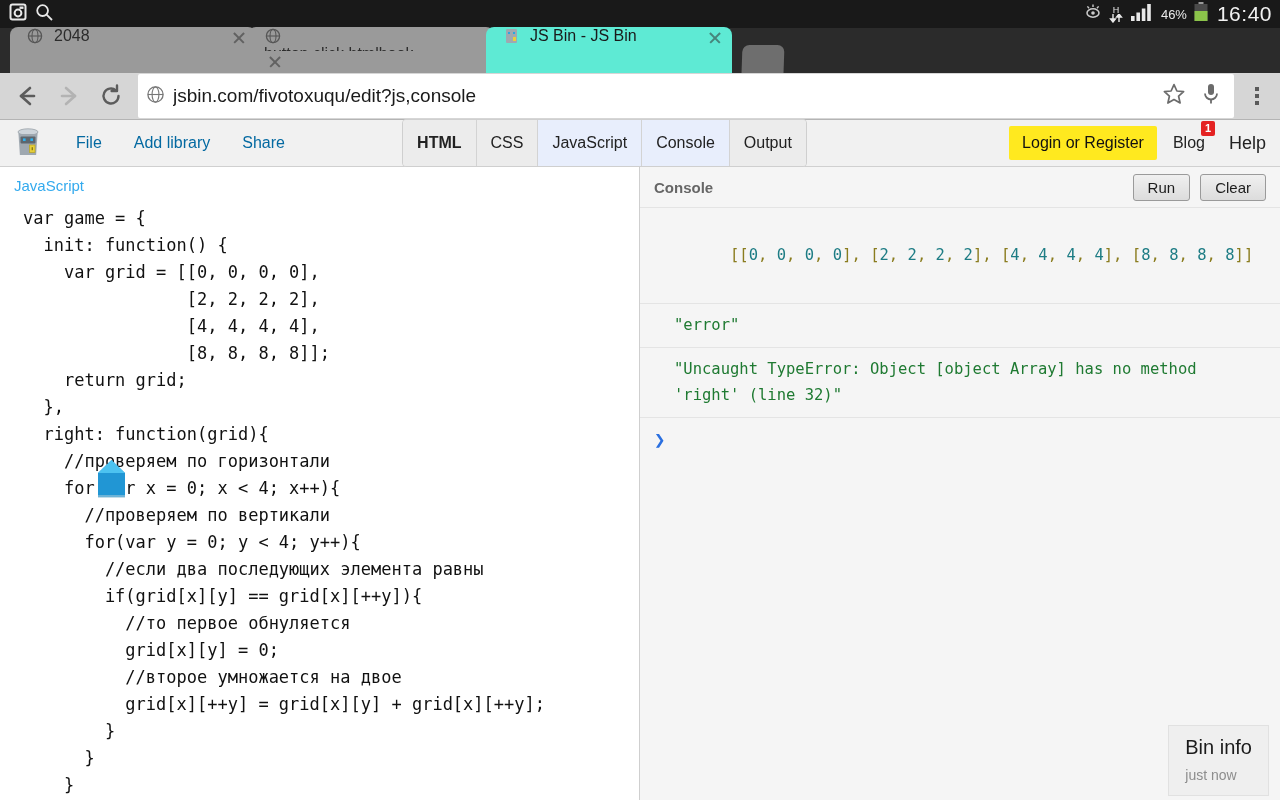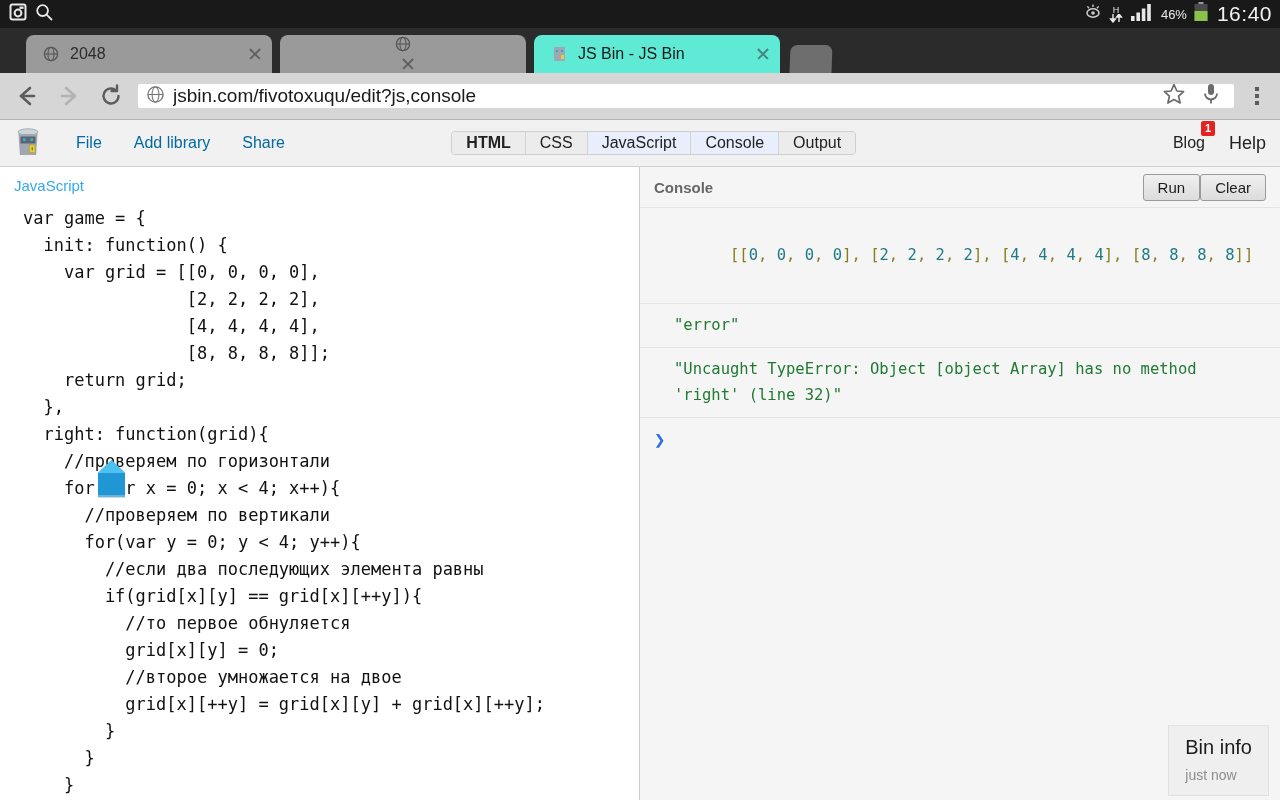--- a/index.html
+++ b/index.html
@@ -29,26 +29,25 @@
     font-size: 9px; line-height: 8px; text-align: center; color: #e8e8e8;
   }
 
   
   #tab-strip {
     height: 45px; background: #2b2b2b;
     display: flex; align-items: flex-end; padding-left: 10px;
     position: relative;
   }
   .tab {
-    height: 38px; display: flex; align-items: center;
+    height: 46px; display: flex; align-items: flex-start;
     padding: 0 6px 0 16px; position: relative;
     border-radius: 8px 8px 0 0;
     font-size: 16px; color: #222;
     margin-right: -8px;
-    margin-left: 16px;
   }
   .tab.inactive { background: #9a9a9a; color: #2c2c2c; width: 246px; z-index: 1; }
   .tab.inactive:nth-of-type(2) { z-index: 2; flex-direction: column; }
   .tab.active { background: #5eead4; color: #1a1a1a; width: 246px; z-index: 5; }
   .tab-favicon {
     width: 18px; height: 18px; flex: 0 0 18px; margin-right: 10px;
     display: flex; align-items: center; justify-content: center;
   }
   .tab-title {
     flex: 1 1 auto; white-space: nowrap; overflow: hidden;
@@ -74,21 +73,21 @@
   #omnibox-bar {
     height: 47px; background: #d6d6d6;
     display: flex; align-items: center; padding: 0 6px;
     border-bottom: 1px solid #b4b4b4;
   }
   .nav-btn {
     width: 42px; height: 42px; display: flex;
     align-items: center; justify-content: center;
   }
   #url-field {
-    flex: 1 1 auto; height: 24px; background: #fff;
+    flex: 1 1 auto; height: 44px; background: #fff;
     border-radius: 2px; display: flex; align-items: center;
     padding: 0 8px; margin: 0 6px;
   }
   #url-text {
     font-size: 19px; color: #1a1a1a; margin-left: 8px;
     white-space: nowrap; overflow: hidden;
   }
   #url-actions { margin-left: auto; display: flex; align-items: center; gap: 14px; padding-right: 4px; }
   #chrome-menu {
     width: 34px; height: 42px; display: flex; flex-direction: column;
@@ -102,21 +101,21 @@
     display: flex; align-items: center; padding: 0 12px;
   }
   #jsbin-logo { width: 32px; height: 32px; margin-right: 16px; }
   .menu-link {
     font-size: 16px; color: #0369a1; padding: 0 16px;
     white-space: nowrap;
   }
   #panel-tabs {
     display: flex; margin-left: auto; margin-right: auto;
     border: 1px solid #cfcfcf; border-radius: 4px; overflow: hidden;
-    background: #ececec; height: 24px;
+    background: #ececec; height: 48px;
   }
   .panel-tab {
     display: flex; align-items: center; padding: 0 14px;
     font-size: 16px; color: #222; border-right: 1px solid #d3d3d3;
     background: #ececec;
   }
   .panel-tab:last-child { border-right: none; }
   .panel-tab.bold { font-weight: bold; }
   .panel-tab.on { background: #e8eefc; }
   #right-links { display: flex; align-items: center; gap: 0; margin-left: auto; }
@@ -159,21 +158,21 @@
   }
 
   #console-pane {
     flex: 1 1 auto; background: #f5f5f5; position: relative; overflow: hidden;
   }
   #console-head {
     height: 40px; display: flex; align-items: center;
     padding: 0 14px; position: relative;
   }
   #console-title { font-size: 15px; color: #666; font-weight: bold; }
-  #console-buttons { margin-left: auto; display: flex; gap: 0; }
+  #console-buttons { margin-left: auto; display: flex; gap: 10px; }
   .cbtn {
     background: linear-gradient(#f0f0f0,#dcdcdc);
     border: 1px solid #9a9a9a; border-radius: 3px;
     font-size: 15px; color: #1c1c1c; padding: 4px 14px;
   }
   .log-row {
     border-top: 1px solid #e4e4e4; padding: 8px 14px 9px 34px;
     font-family: "DejaVu Sans Mono", monospace;
     font-size: 15.5px; line-height: 26px;
     color: #1f7a32; white-space: pre-wrap; word-break: break-word;
@@ -364,20 +363,21 @@
 
   <div id="panel-tabs">
     <span class="panel-tab bold">HTML</span>
     <span class="panel-tab">CSS</span>
     <span class="panel-tab on">JavaScript</span>
     <span class="panel-tab on">Console</span>
     <span class="panel-tab">Output</span>
   </div>
 
   <div id="right-links">
+    <span id="login-btn">Login or Register</span>
     <span id="blog-link">
       <span>Blog</span>
       <span id="blog-badge">1</span>
     </span>
     <span id="help-link">Help</span>
   </div>
 </div>
 
 <div id="main">
 

